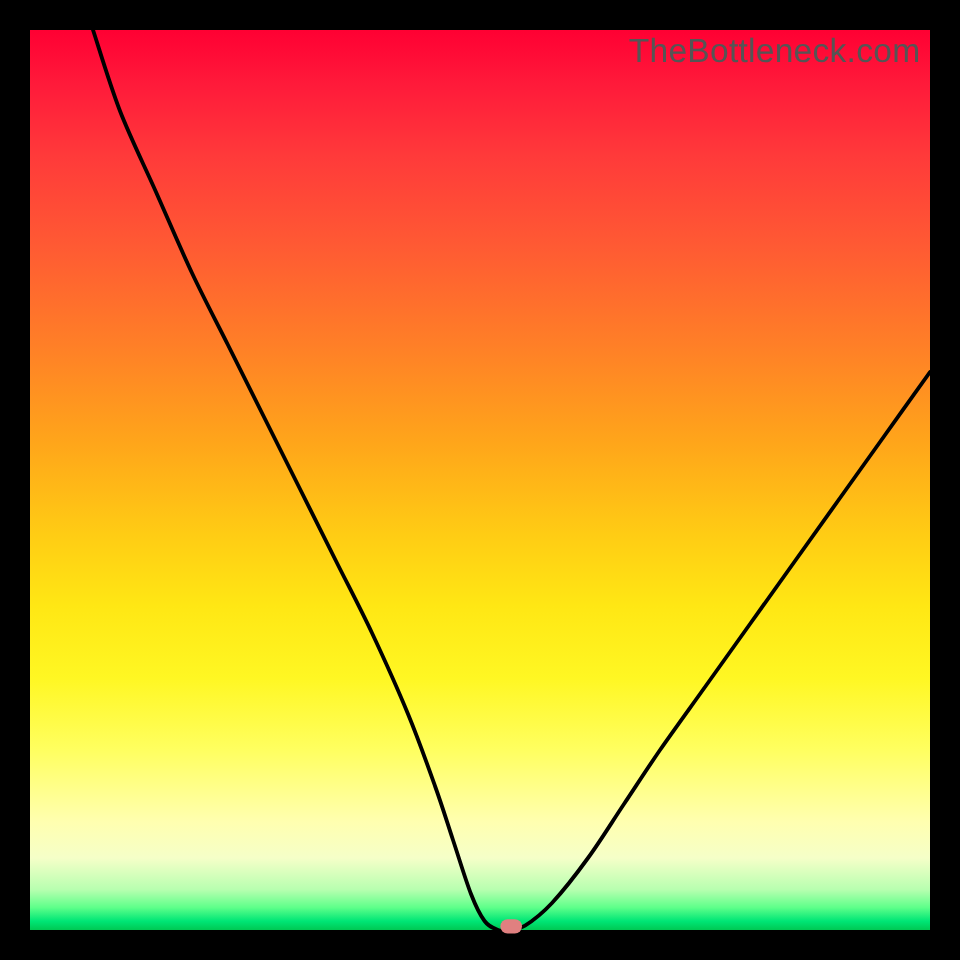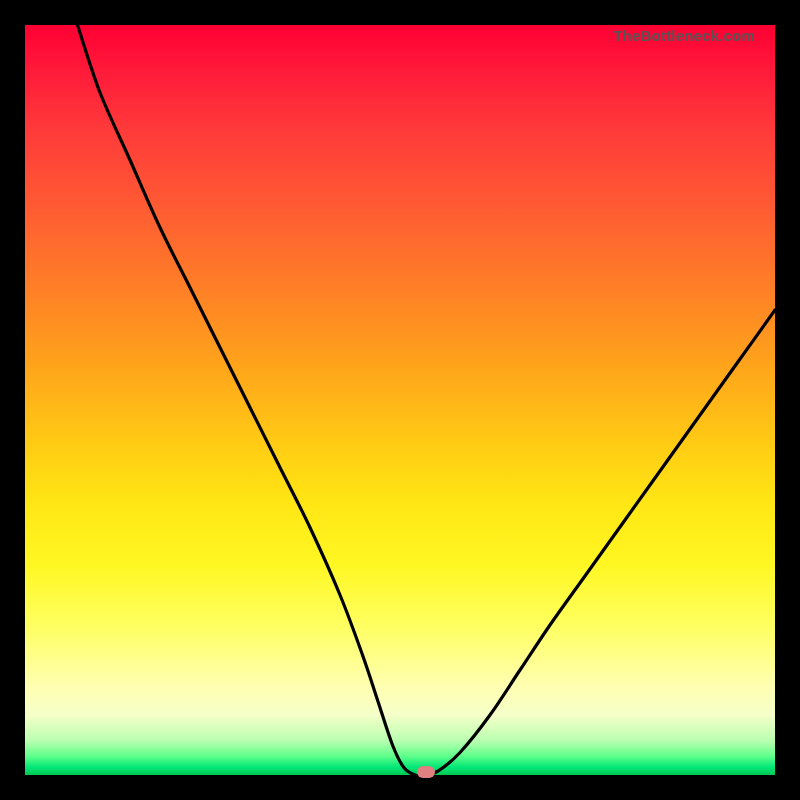--- a/index.html
+++ b/index.html
@@ -40,24 +40,24 @@
       #f5ffc8 92%,
       #b8ffb0 95.5%,
       #5eff8a 97.5%,
       #00e676 99%,
       #00c853 100%
     );
   }
   .watermark {
     position: absolute;
     top: 2px;
-    right: 20px;
+    right: 8px;
     color: #555;
-    font-size: 15px;
-    font-weight: 700;
+    font-size: 28px;
+    font-weight: 400;
     letter-spacing: 0.2px;
     user-select: none;
   }
   .curve-svg {
     position: absolute;
     left: 0;
     top: 0;
     width: 750px;
     height: 750px;
   }

